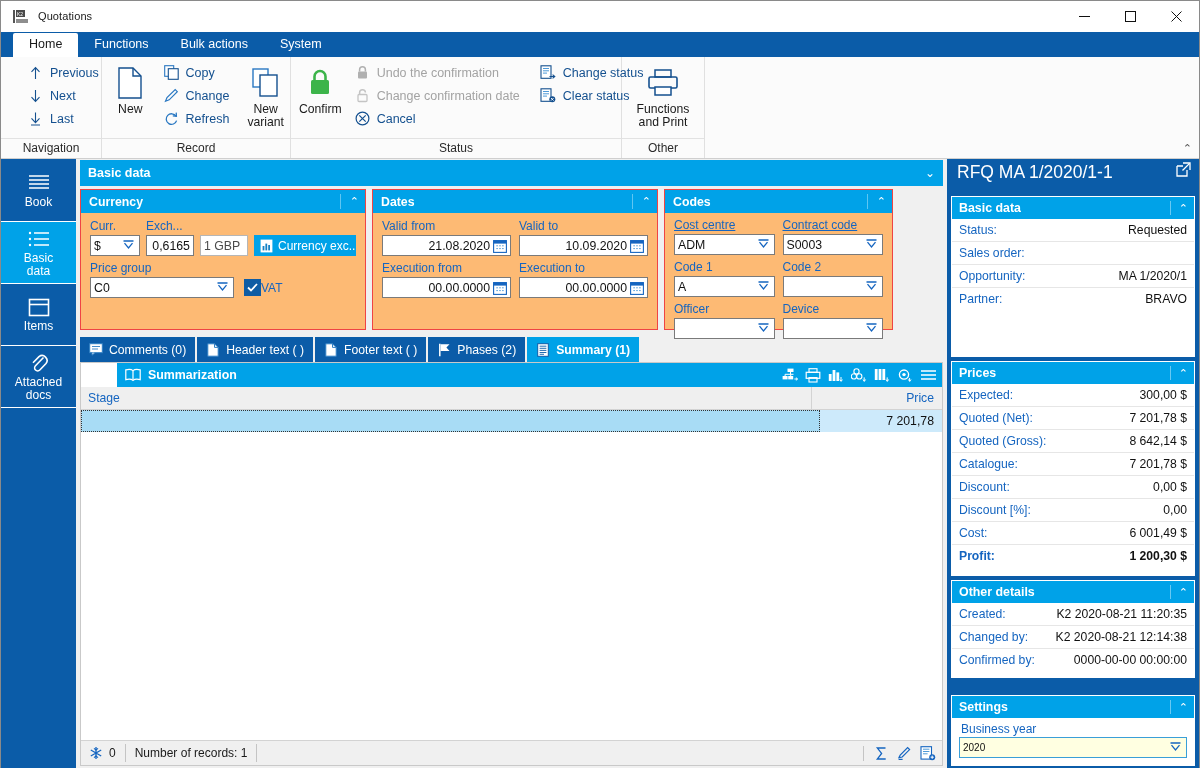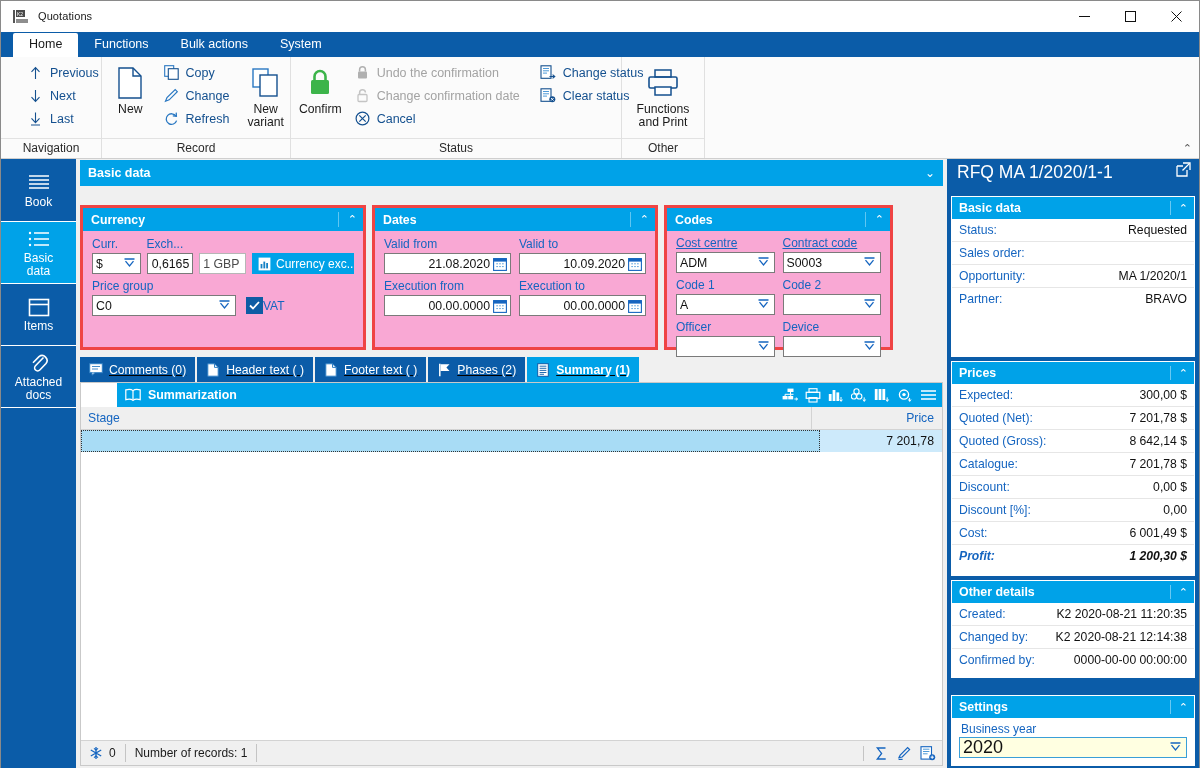--- a/index.html
+++ b/index.html
@@ -86,21 +86,21 @@
   
   .center{flex:1;background:#f0f0f0;padding:1px 4px 0 4px;box-sizing:border-box;display:flex;flex-direction:column;}
 
   .sectionbar{
     background:#00a2e8;color:#fff;font-weight:bold;font-size:12.5px;height:26px;
     display:flex;align-items:center;padding:0 8px;justify-content:space-between;
   }
   .sectionbar .chev{font-size:12px;font-weight:normal;}
 
   .panelrow{display:flex;gap:6px;margin-top:3px;}
-  .panel{background:#f9a8d4;border:3px solid #ef4444;box-sizing:border-box;margin-top:16px;}
+  .panel{background:#fdba74;border:1px solid #ef4444;box-sizing:border-box;}
   .panel .phead{
     background:#00a2e8;color:#fff;font-weight:bold;font-size:12.3px;height:23px;
     display:flex;align-items:center;justify-content:space-between;padding:0 6px 0 8px;
   }
   .panel .phead .pchev{font-size:11px;font-weight:normal;border-left:1px solid #5fc6f2;padding-left:9px;line-height:15px;}
   .panel .pbody{padding:6px 9px 8px 9px;}
 
   .flabel{color:#1565c0;font-size:12px;margin-bottom:2px;display:block;}
   .flabel u{text-decoration:underline;}
   .inp{
@@ -119,21 +119,21 @@
   .btn-accent{
     background:#00a2e8;color:#fff;height:21px;display:flex;align-items:center;
     padding:0 6px;font-size:12px;cursor:default;overflow:hidden;white-space:nowrap;
   }
   .chk{
     width:17px;height:17px;background:#0e5ca4;display:flex;align-items:center;
     justify-content:center;color:#fff;font-size:12px;
   }
 
   
-  .doctabs{display:flex;margin-top:7px;gap:2px;text-decoration:underline;}
+  .doctabs{display:flex;margin-top:7px;gap:2px;}
   .dtab{
     background:#0b5ca8;color:#ffffff;height:25px;display:flex;align-items:center;
     padding:0 9px;font-size:12.2px;cursor:default;gap:6px;
   }
   .dtab.active{background:#00a2e8;font-weight:bold;}
   .dtab .dic{width:14px;height:14px;display:flex;align-items:center;justify-content:center;}
 
   .gridpanel{flex:1;border:1px solid #c9c9c9;background:#fff;display:flex;flex-direction:column;margin-bottom:4px;}
   .gridhead{
     background:#00a2e8;color:#fff;font-weight:bold;font-size:12.4px;height:24px;
@@ -180,21 +180,21 @@
   .rrow .k{color:#1565c0;}
   .rrow .v{color:#111;}
   .rrow.bold .k,.rrow.bold .v{font-weight:bold;}
   .rcard .pad{height:27px;}
   .rcard.basic .pad{height:46px;}
   .spacer{flex:1;}
   .settings-body{padding:4px 7px 7px 7px;background:#fff;}
   .settings-body .lbl{color:#1565c0;font-size:12px;margin-bottom:1px;display:block;padding-left:2px;}
   .yinp{
     background:#ffffe1;border:1px solid #3a9fd8;height:21px;display:flex;align-items:center;
-    padding:0 3px;font-size:18px;color:#111;box-sizing:border-box;
+    padding:0 3px;font-size:10px;color:#111;box-sizing:border-box;
   }
   .yinp .val{flex:1;}
   svg{display:block;}
 </style>
 </head>
 <body>
 
 <div class="app">
 
   <div class="titlebar">
@@ -902,21 +902,21 @@
           <span class="v">0,00 $</span>
         </div>
         <div class="rrow">
           <span class="k">Discount [%]:</span>
           <span class="v">0,00</span>
         </div>
         <div class="rrow">
           <span class="k">Cost:</span>
           <span class="v">6 001,49 $</span>
         </div>
-        <div class="rrow bold" style="border-bottom:none;font-style:italic;">
+        <div class="rrow bold" style="border-bottom:none;">
           <span class="k">Profit:</span>
           <span class="v">1 200,30 $</span>
         </div>
         <div class="pad" style="height:8px;"></div>
       </div>
 
       <div class="rcard">
         <div class="rhead">
           <span>Other details</span>
           <span class="rchev">⌃</span>

